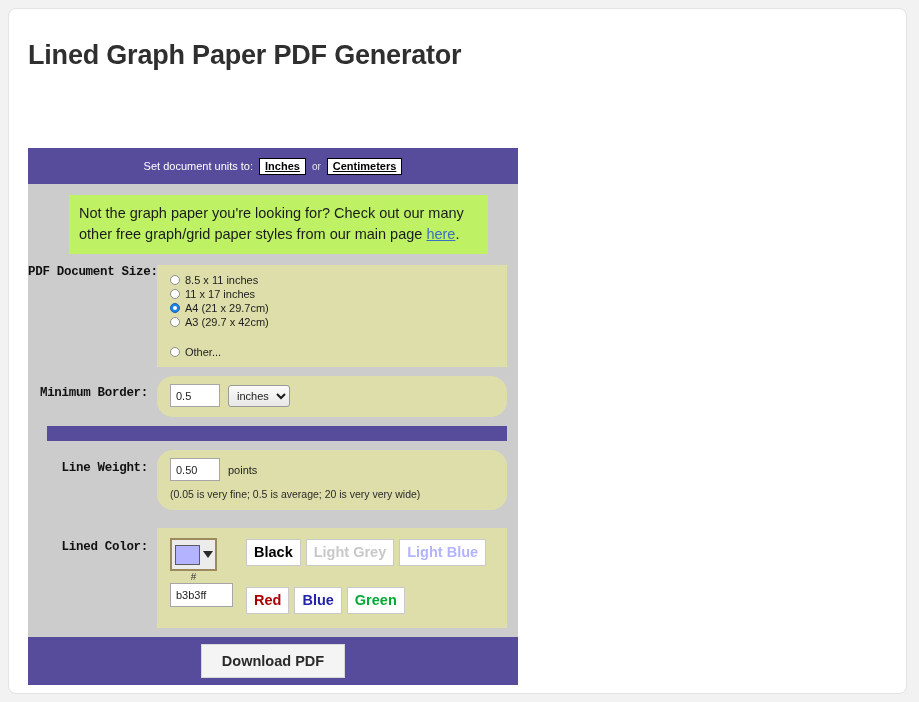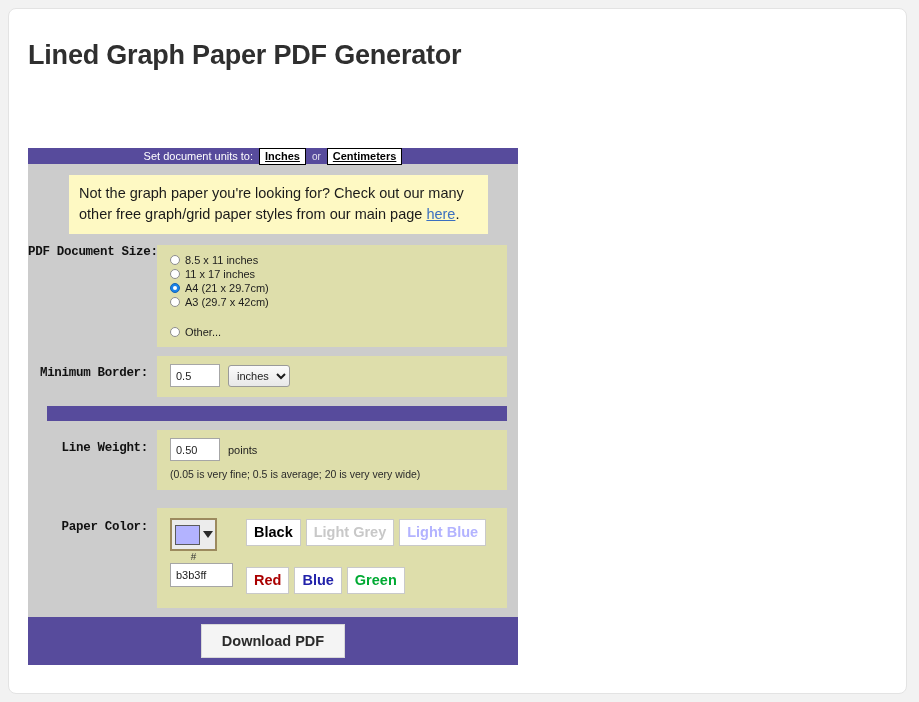--- a/index.html
+++ b/index.html
@@ -42,21 +42,21 @@
     top: 139px;
     width: 490px;
     background: #cccccc;
     box-sizing: border-box;
   }
   .purple-bar {
     background: #574b9c;
     color: #ffffff;
   }
   #units-bar {
-    height: 16px;
+    height: 36px;
     display: flex;
     align-items: center;
     justify-content: center;
     gap: 6px;
     font-size: 11px;
   }
   #units-bar .lbl { color: #ffffff; font-size: 11px; }
   .unit-btn {
     background: #ffffff;
     color: #000000;
@@ -70,21 +70,21 @@
     font-family: "Liberation Sans", sans-serif;
   }
   #units-bar .or { color: #e6e3f0; font-size: 10px; }
 
   
   #info-wrap {
     padding: 11px 30px 11px 41px;
     background: #cccccc;
   }
   #info-box {
-    background: #fef9c3;
+    background: #bef264;
     padding: 8px 10px 9px 10px;
     font-size: 14.5px;
     line-height: 21px;
     color: #1b1b1b;
   }
   #info-box a {
     color: #3b6fbf;
     text-decoration: underline;
   }
 
@@ -108,21 +108,21 @@
     letter-spacing: -0.3px;
     white-space: nowrap;
   }
   .row-field {
     flex: 1 1 auto;
     background: #dedeab;
     min-height: 10px;
     box-sizing: border-box;
     margin-right: 11px;
   }
-  .pad-block { padding: 8px 10px 10px 13px; }
+  .pad-block { padding: 8px 10px 10px 13px; border-radius: 16px; }
 
   .radio-list { padding: 8px 10px 8px 13px; }
   .radio-item {
     display: flex;
     align-items: center;
     height: 14px;
     margin-bottom: 0px;
     font-size: 11px;
     color: #1d1d1d;
   }
@@ -369,21 +369,21 @@
         <div class="hint">(0.05 is very fine; 0.5 is average; 20 is very very wide)</div>
       </div>
     </div>
 
     <div style="height:9px;background:#cccccc;"></div>
 
 
     <div style="height:9px;background:#cccccc;"></div>
 
     <div class="row">
-      <div class="row-label" style="padding-top:12px;">Paper Color:</div>
+      <div class="row-label" style="padding-top:12px;">Lined Color:</div>
       <div class="row-field">
         <div class="color-area">
           <div>
             <div id="swatch-btn">
               <span id="swatch-chip" style="background: rgb(179, 179, 255);"></span>
               <span id="swatch-arrow"></span>
             </div>
             <div id="hash-label">#</div>
             <input class="txt" id="hex-input" type="text" value="b3b3ff" style="">
           </div>

